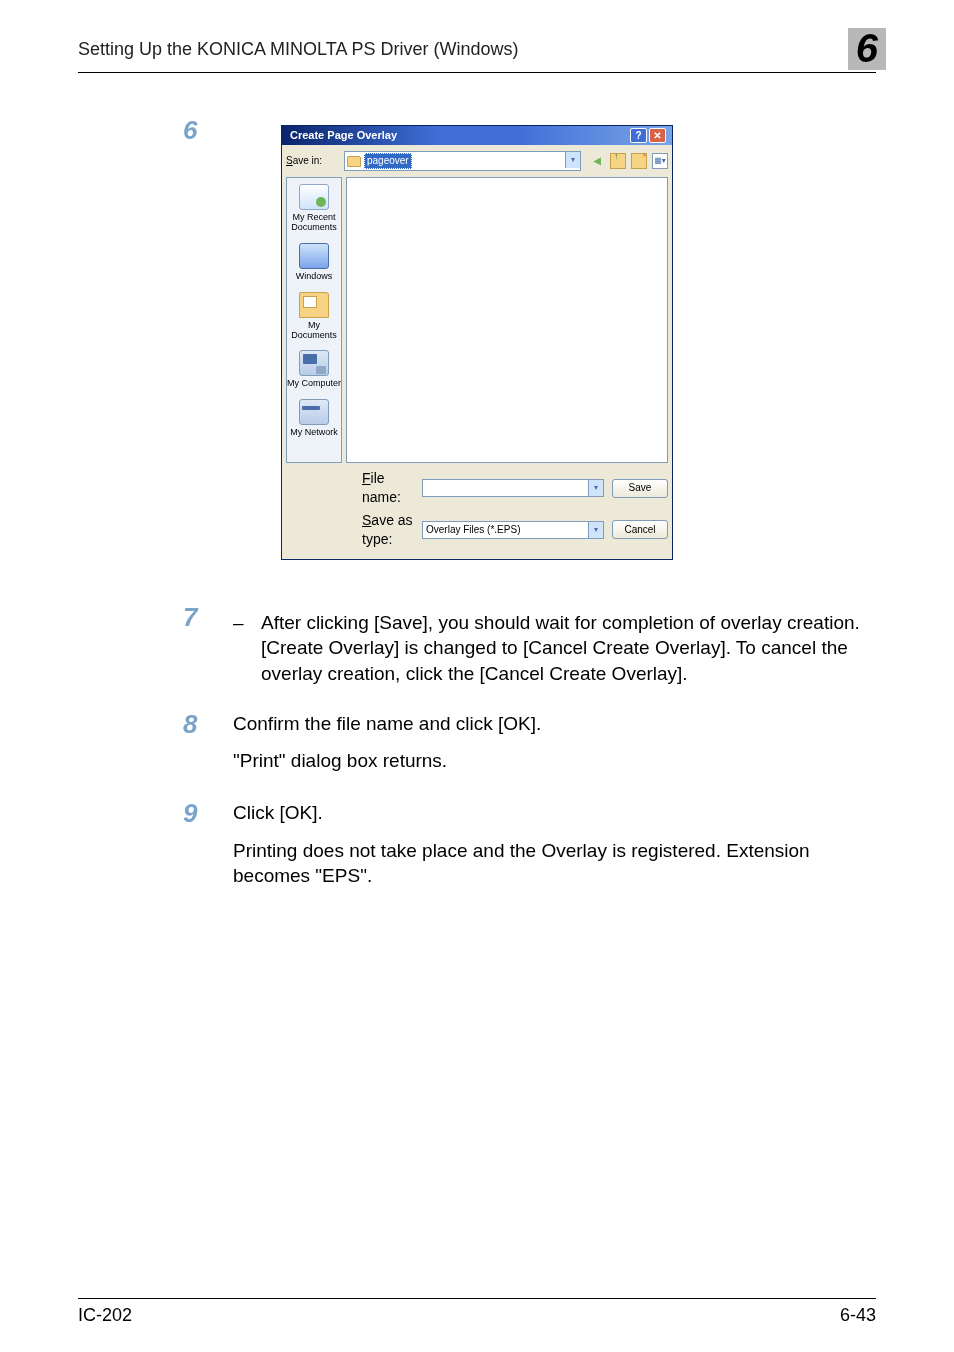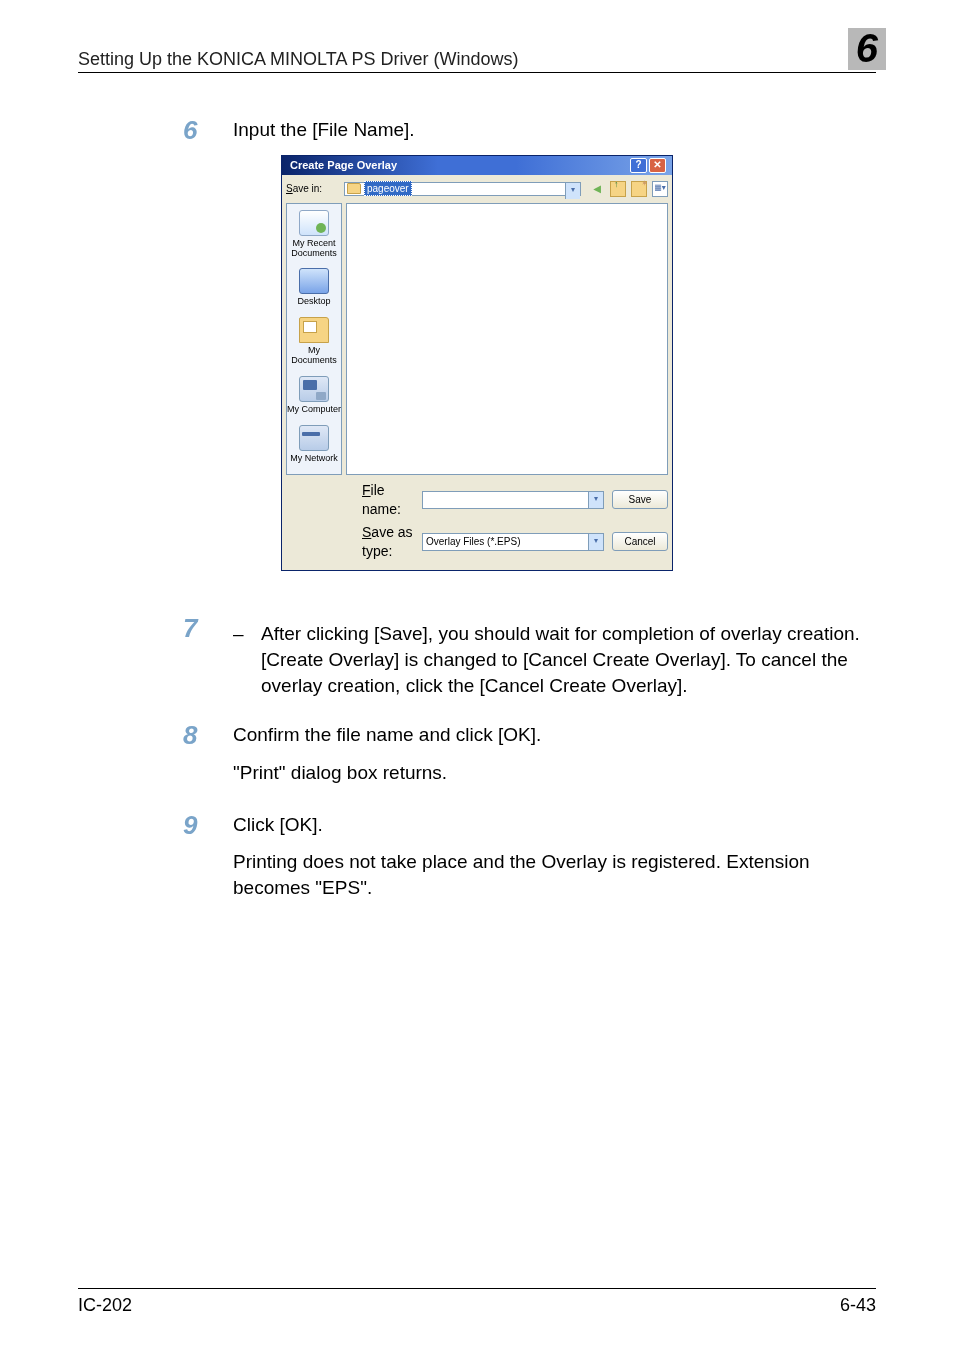--- a/index.html
+++ b/index.html
@@ -11,21 +11,21 @@
     color: #000;
     width: 954px;
     height: 1352px;
     position: relative;
   }
   .page {
     padding: 28px 78px 0 78px;
   }
   .header-row {
     display: flex;
-    align-items: flex-end;
+    align-items: center;
     justify-content: space-between;
     border-bottom: 1px solid #000;
     padding-bottom: 2px;
   }
   .header-title {
     font-size: 18px;
     color: #222;
   }
   .chapter-box {
     background: #b8b8b8;
@@ -108,21 +108,21 @@
   }
   .savein-row {
     display: flex;
     align-items: center;
     padding: 6px 4px 4px 4px;
   }
   .savein-lbl { width: 58px; text-align: left; padding-right: 6px; }
   .savein-select {
     flex: 1;
     border: 1px solid #7f9db9;
-    height: 14px;
+    height: 20px;
     display: flex;
     align-items: center;
     background: #fff;
     padding: 0 2px;
     position: relative;
   }
   .folder-mini {
     width: 14px; height: 11px;
     background: #f6d484;
     border: 1px solid #c7a24a;
@@ -229,21 +229,21 @@
     display: flex;
     align-items: center;
     justify-content: center;
   }
   .underline-first::first-letter { text-decoration: underline; }
   
   .footer {
     position: absolute;
     left: 78px;
     right: 78px;
-    bottom: 36px;
+    bottom: 26px;
     border-top: 1px solid #000;
     padding-top: 6px;
     display: flex;
     justify-content: space-between;
     font-size: 18px;
   }
 </style>
 </head>
 <body>
 
@@ -253,21 +253,20 @@
     <span class="chapter-box">
       <span class="chapter-num">6</span>
     </span>
   </div>
 
   <div class="content">
 
     <div class="step">
       <div class="step-num">6</div>
       <div class="step-text">
-        <p>Input the [File Name].</p>
 
         <div class="dialog-wrap">
           <div class="dialog">
             <div class="titlebar">
               <span class="t-title">Create Page Overlay</span>
               <span class="tb-btn tb-help">?</span>
               <span class="tb-btn">✕</span>
             </div>
             <div class="savein-row">
               <span class="savein-lbl underline-first">Save in:</span>
@@ -289,31 +288,31 @@
             </div>
             <div class="dlg-body">
               <div class="places">
                 <div class="place">
                   <div class="pic pic-doc"></div>
                   <span style="white-space:pre-line;">My Recent
 Documents</span>
                 </div>
                 <div class="place">
                   <div class="pic pic-desk"></div>
-                  <span>Desktop</span>
+                  <span>Windows</span>
                 </div>
                 <div class="place">
                   <div class="pic pic-mydoc"></div>
                   <span>My Documents</span>
                 </div>
                 <div class="place">
                   <div class="pic pic-comp"></div>
                   <span>My Computer</span>
                 </div>
-                <div class="place" style="margin-bottom:4px;">
+                <div class="place" style="margin-bottom:18px;">
                   <div class="pic pic-net"></div>
                   <span>My Network</span>
                 </div>
               </div>
               <div style="flex:1;display:flex;flex-direction:column;">
                 <div class="filelist"></div>
               </div>
             </div>
             <div class="bottom-rows">
               <div class="brow">

